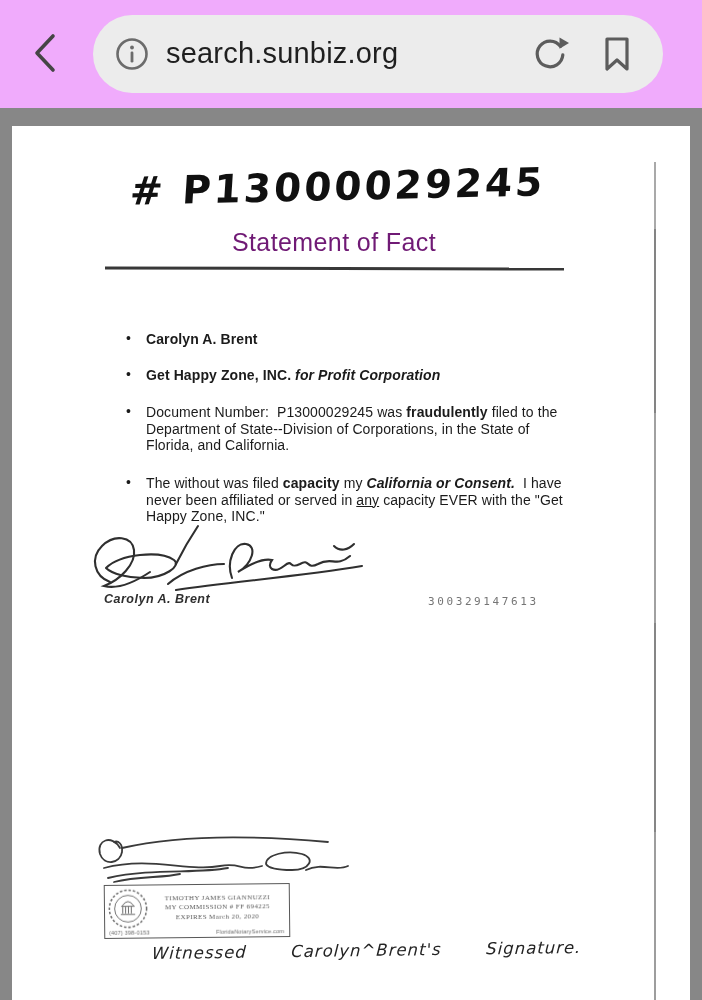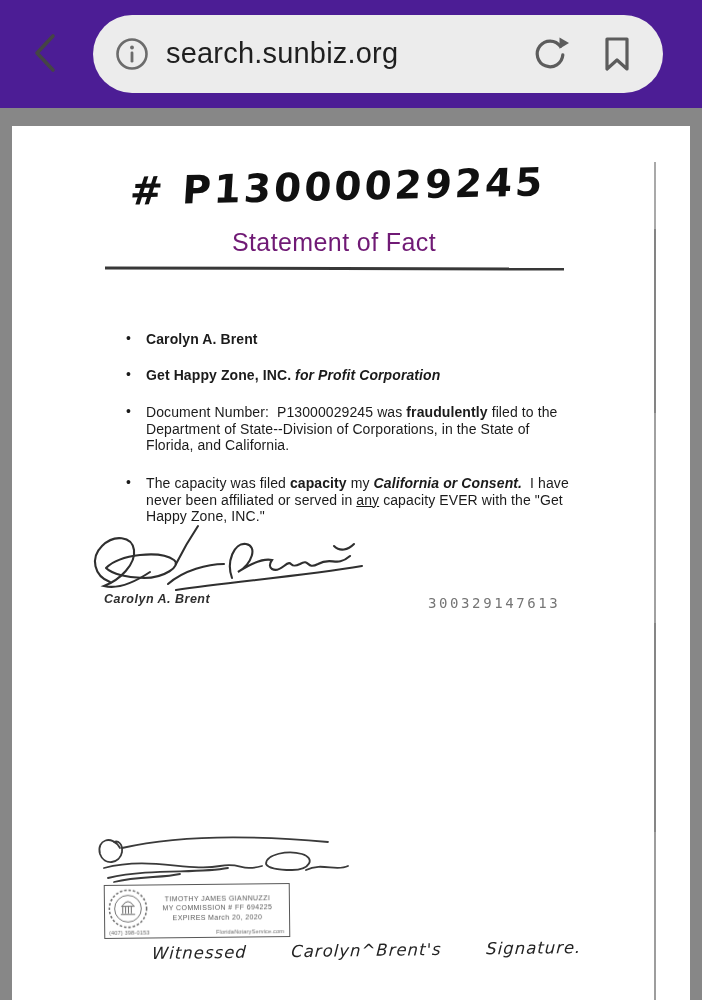--- a/index.html
+++ b/index.html
@@ -1,21 +1,21 @@
 <!DOCTYPE html>
 <html><head>
 <meta charset="utf-8">
 <style>
   * { margin:0; padding:0; box-sizing:border-box; }
   html,body { width:702px; height:1000px; overflow:hidden; background:#fff;
               font-family:"Liberation Sans", sans-serif; }
 
   
   .browser-bar { position:absolute; left:0; top:0; width:702px; height:108px;
-                 background:#4c1d95; z-index:5; }
+                 background:#f0abfc; z-index:5; }
   .back-btn { position:absolute; left:26px; top:30px; width:40px; height:46px; cursor:pointer; }
   .url-pill { position:absolute; left:93px; top:15px; width:570px; height:78px;
               background:#ececec; border-radius:39px; display:flex; align-items:center; }
   .info-icon { position:absolute; left:22px; top:22px; width:34px; height:34px; }
   .url-text { position:absolute; left:73px; top:50%; transform:translateY(-52%);
               font-size:29px; color:#1f1f1f; letter-spacing:0.2px; white-space:nowrap; }
   .reload-btn { position:absolute; right:94px; top:20px; width:38px; height:38px; }
   .bookmark-btn { position:absolute; right:28px; top:20px; width:36px; height:38px; }
 
   
@@ -42,31 +42,31 @@
   .seg-b { font-weight:700; }
   .seg-i { font-style:italic;font-weight:bold; }
   .seg-u { text-decoration:underline; }
   .mb1 { margin-bottom:19px; } .mb2 { margin-bottom:21px; } .mb3 { margin-bottom:21px; }
 
   
   .sig-svg { position:absolute; left:68px; top:396px; }
   .sig-name { position:absolute; left:92px; top:466px; font-size:12.5px; font-style:italic;
     font-weight:600; color:#2e2e2e; letter-spacing:0.5px; }
   .receipt-num { position:absolute; left:416px; top:469px; font-family:"DejaVu Sans Mono", monospace;
-    font-size:14px; letter-spacing:2.6px; color:#757575; }
+    font-size:11px; letter-spacing:2.6px; color:#757575; }
 
   
   .notary-svg { position:absolute; left:78px; top:700px; }
   .notary-stamp { position:absolute; left:92px; top:758px; width:186px; height:54px;
     border:1.6px solid #565656; transform:rotate(-0.6deg); color:#555;
     display:flex; flex-direction:column; padding:2px 3px 1px 2px; filter:blur(0.2px); }
   .stamp-main { display:flex; flex:1; align-items:center; }
   .stamp-seal { width:42px; height:42px; flex:0 0 42px; }
   .stamp-lines { flex:1; text-align:center; font-size:7px; line-height:9.5px;
-    letter-spacing:0.4px; color:#5a5a5a; font-family:Liberation Sans, sans-serif; }
+    letter-spacing:0.4px; color:#5a5a5a; font-family:Liberation Serif, serif; }
   .stamp-bottom { display:flex; justify-content:space-between; font-size:5.5px;
     color:#666; letter-spacing:0.2px; padding:0 2px 1px 2px; }
 
   .witness-note { position:absolute; left:140px; top:815px; white-space:nowrap;
     font-family:"DejaVu Sans", sans-serif; font-style:italic; font-size:16.5px;
     letter-spacing:1px; word-spacing:16px; color:#242424;
     transform:rotate(-0.8deg) skewX(-4deg); }
 </style>
 </head>
 <body>
@@ -107,21 +107,21 @@
 
     <div class="doc-number"># P13000029245</div>
 
     <div class="doc-title">Statement of Fact</div>
     <div class="title-rule"></div>
 
     <div class="bullet-list">
         <div class="bullet-row mb1"><span class="dot">•</span><span class="seg-b">Carolyn A. Brent</span></div>
         <div class="bullet-row mb2"><span class="dot">•</span><span class="seg-b">Get Happy Zone, INC.</span><span class="seg-i"> for Profit Corporation</span></div>
         <div class="bullet-row mb3"><span class="dot">•</span><span>Document Number: &nbsp;P13000029245 was </span><span class="seg-b">fraudulently</span><span> filed to the Department of State--Division of Corporations, in the State of Florida, and California.</span></div>
-        <div class="bullet-row "><span class="dot">•</span><span>The capacity was filed </span><span class="seg-b">capacity</span><span> my </span><span class="seg-b seg-i">California or Consent.</span><span> &nbsp;I have never been affiliated or served in </span><span class="seg-u">any</span><span> capacity EVER with the "Get Happy Zone, INC."</span></div>
+        <div class="bullet-row "><span class="dot">•</span><span>The without was filed </span><span class="seg-b">capacity</span><span> my </span><span class="seg-b seg-i">California or Consent.</span><span> &nbsp;I have never been affiliated or served in </span><span class="seg-u">any</span><span> capacity EVER with the "Get Happy Zone, INC."</span></div>
       </div>
 
     <svg class="sig-svg" width="292" height="82" viewBox="0 0 292 82">
       <g fill="none" stroke="#2f2f2f" stroke-width="2.1" stroke-linecap="round">
         <path d="M118 4 C110 16 102 30 96 42"></path>
         <path d="M30 60 C14 54 10 36 22 24 C34 12 52 14 54 28 C56 42 40 58 24 64 C40 68 58 58 70 50"></path>
         <path d="M26 46 C40 32 80 28 94 38 C102 44 84 56 64 56 C48 56 32 52 26 46"></path>
         <path d="M88 62 C104 48 128 42 144 42"></path>
         <path d="M152 56 C146 40 154 20 166 22 C178 24 172 42 158 50 C170 42 182 36 192 38 C186 46 194 52 204 44 C214 36 208 48 220 42 C230 36 226 48 238 42 C252 34 256 46 270 34"></path>
         <path d="M96 68 C150 60 222 54 282 44"></path>

